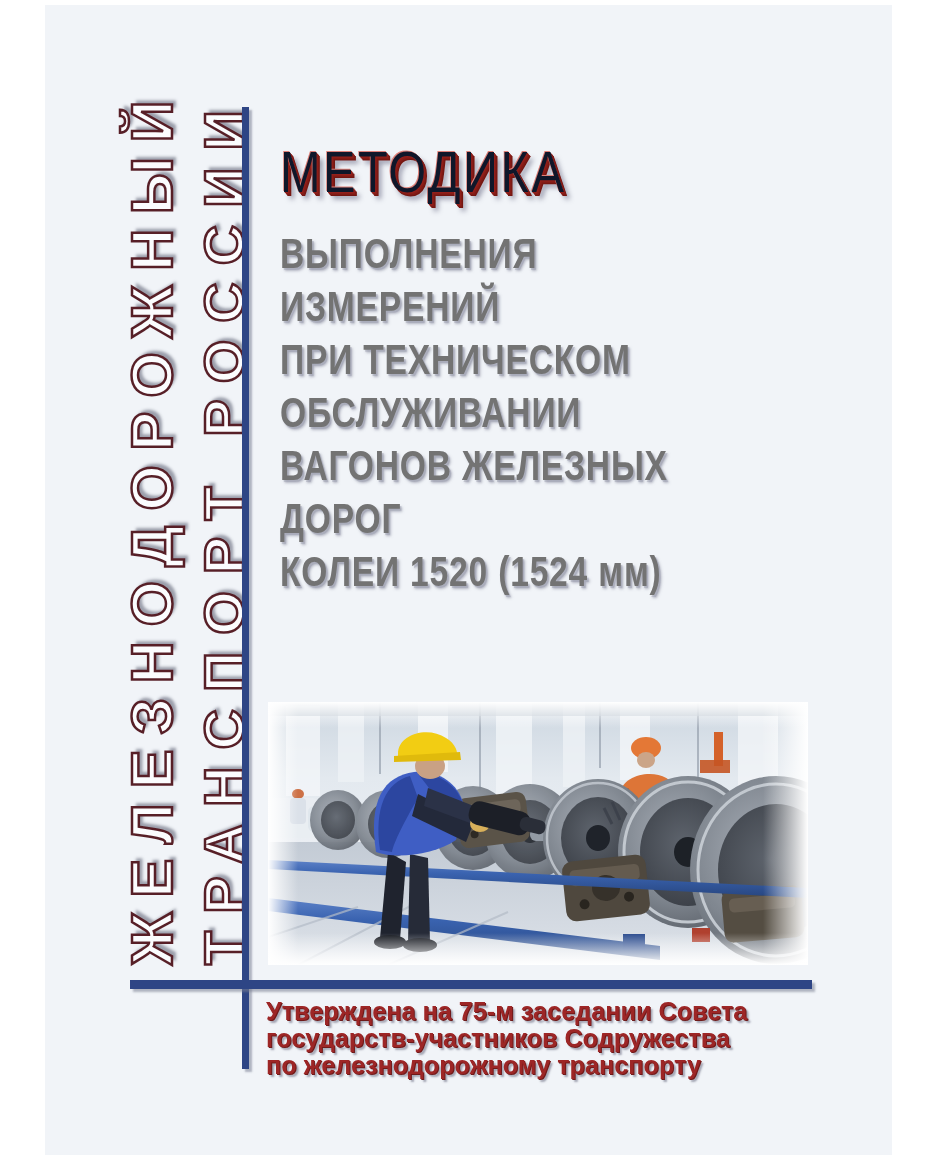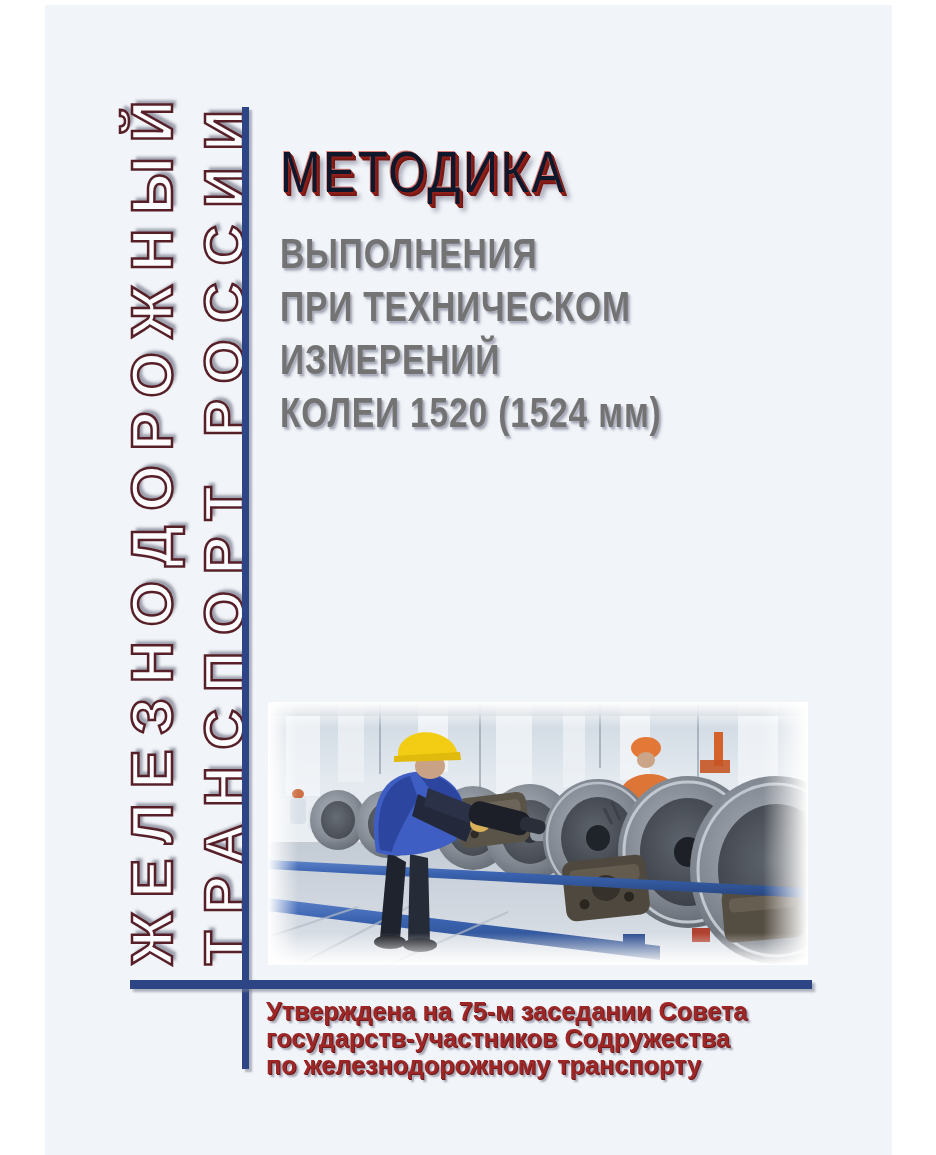--- a/index.html
+++ b/index.html
@@ -90,22 +90,25 @@
 
   <div class="vline"></div>
   <div class="hline"></div>
 
   <div class="title">
     <span class="cond">МЕТОДИКА</span>
   </div>
 
   <div class="subtitle">
     <div class="line"><span class="cond">ВЫПОЛНЕНИЯ</span></div>
+    <div class="line"><span class="cond">ИЗМЕРЕНИЙ</span></div>
     <div class="line"><span class="cond">ПРИ ТЕХНИЧЕСКОМ</span></div>
-    <div class="line"><span class="cond">ИЗМЕРЕНИЙ</span></div>
+    <div class="line"><span class="cond">ОБСЛУЖИВАНИИ</span></div>
+    <div class="line"><span class="cond">ВАГОНОВ ЖЕЛЕЗНЫХ</span></div>
+    <div class="line"><span class="cond">ДОРОГ</span></div>
     <div class="line"><span class="cond">КОЛЕИ 1520 (1524 мм)</span></div>
   </div>
 
   <div class="photo">
     <svg width="540" height="263" viewBox="0 0 540 263" xmlns="http://www.w3.org/2000/svg">
       <defs>
         <linearGradient id="hall" x1="0" y1="0" x2="0" y2="1">
           <stop offset="0" stop-color="#ccd6e0"></stop>
           <stop offset="0.45" stop-color="#e3e9ef"></stop>
           <stop offset="1" stop-color="#eef1f5"></stop>

